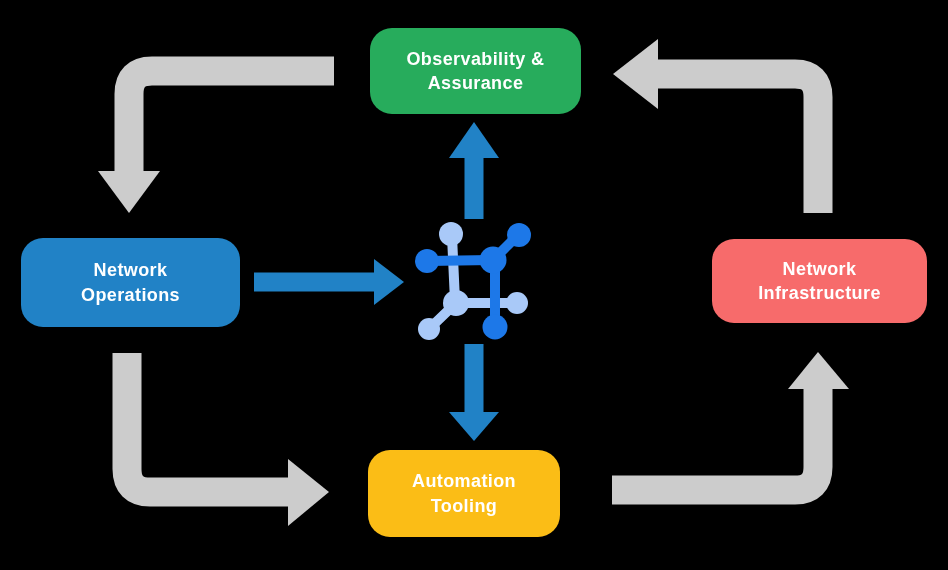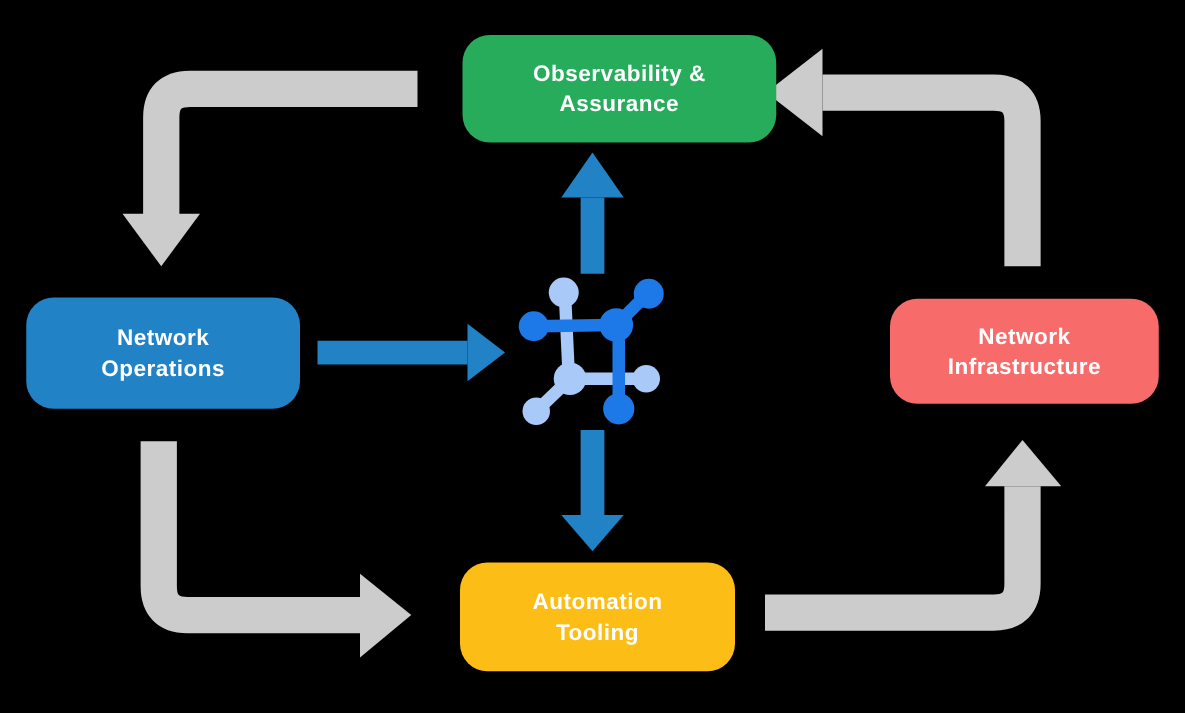--- a/index.html
+++ b/index.html
@@ -15,24 +15,24 @@
   .icon-lines{fill:none;stroke-width:10;stroke-linecap:round;}
   .icon-dots{stroke:none;}
   .node{
     position:absolute;
     display:flex;align-items:center;justify-content:center;
     border-radius:22px;
     text-align:center;
     font-size:18px;font-weight:700;line-height:1.35;letter-spacing:.4px;
   }
   .node-label{white-space:pre-line;}
-  .node-observability{left:370px;top:28px;width:251px;height:86px;}
+  .node-observability{left:370px;top:28px;width:211px;height:86px;}
   .node-operations{left:21px;top:238px;width:219px;height:89px;}
   .node-infrastructure{left:712px;top:239px;width:215px;height:84px;}
-  .node-automation{left:368px;top:450px;width:220px;height:87px;}
+  .node-automation{left:368px;top:450px;width:192px;height:87px;}
 </style>
 </head>
 <body>
 
 <div id="canvas" style="background-color: rgb(0, 0, 0);">
 
   <svg id="arrow-layer" viewBox="0 0 948 570" xmlns="http://www.w3.org/2000/svg">
 
     <g>
       <path class="garrow" d="M334 71 H152 Q129 71 129 94 V173" stroke="#CCCCCC"></path>

